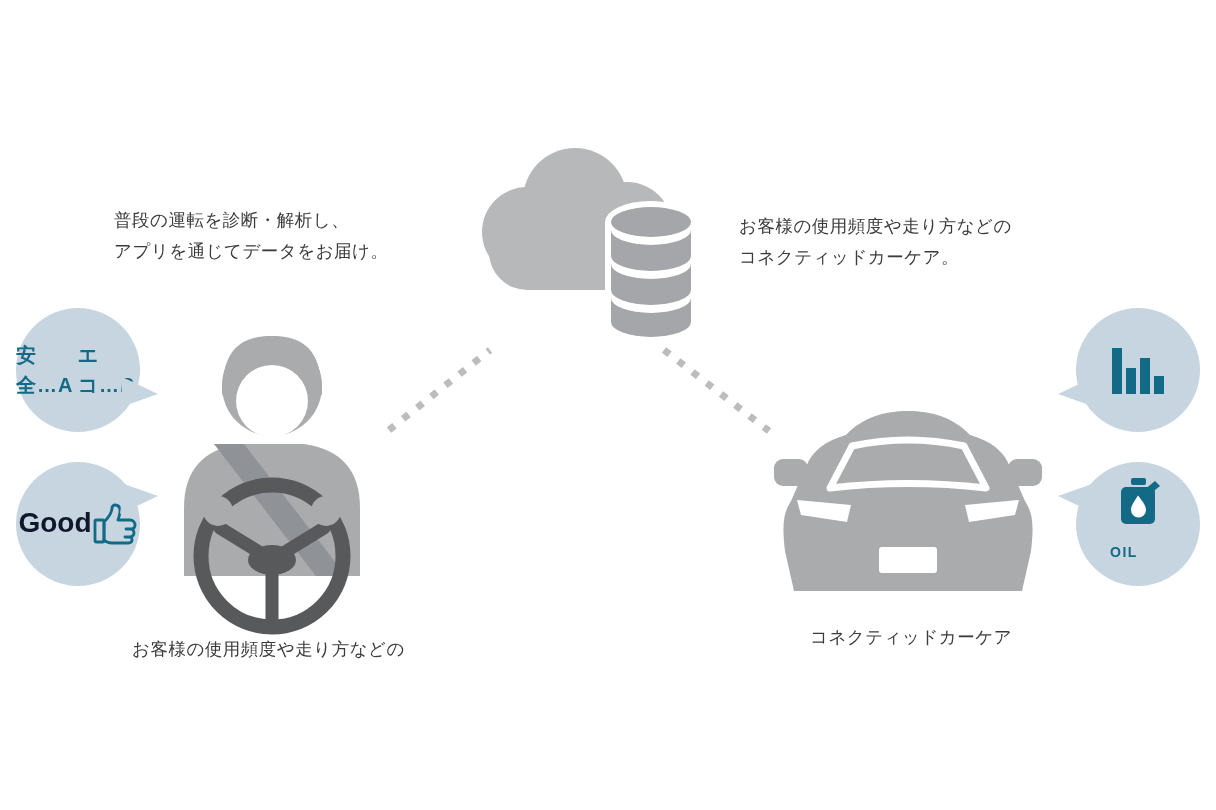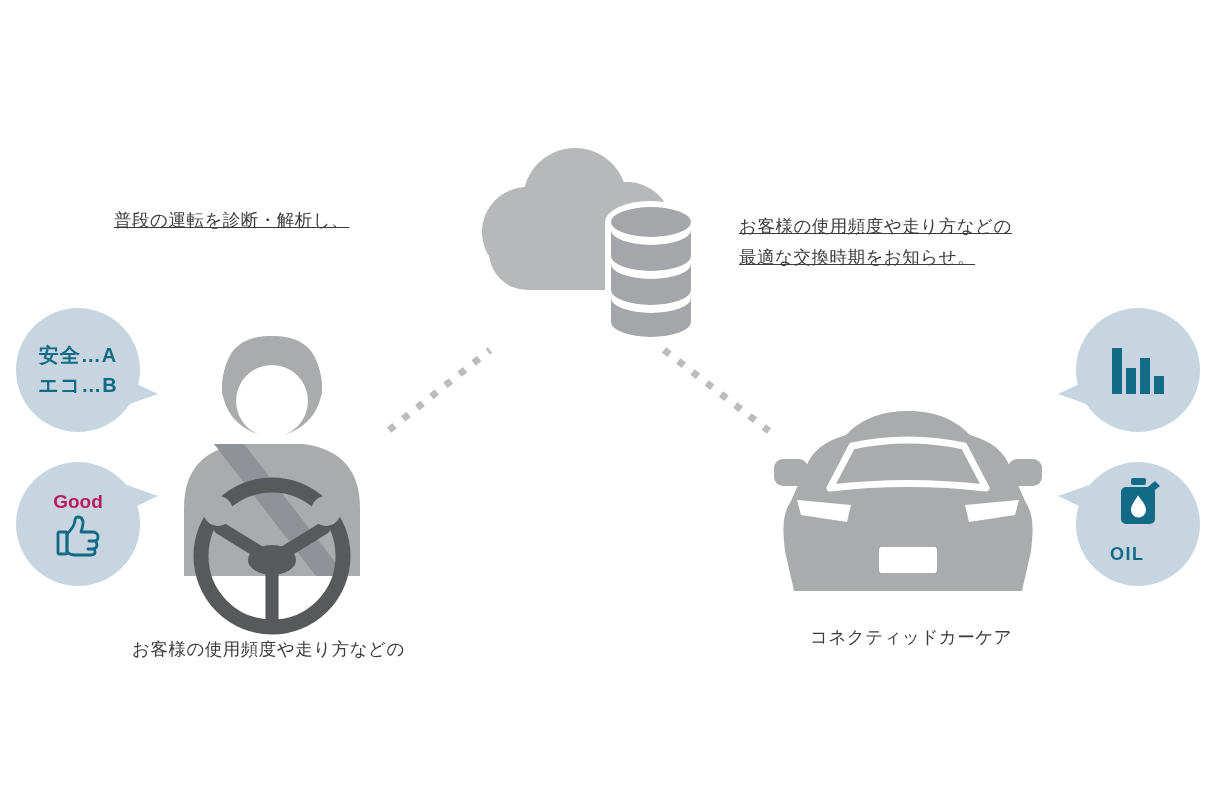--- a/index.html
+++ b/index.html
@@ -5,45 +5,45 @@
   html,body { margin:0; padding:0; background:#fff; }
   .stage {
     position:relative; width:1216px; height:810px; background:#ffffff;
     overflow:hidden;
     font-family:"Liberation Sans","DejaVu Sans",sans-serif;
     color:#3b3b3b;
   }
   .art { position:absolute; left:0; top:0; }
 
   .desc { position:absolute; font-size:17.5px; line-height:1.75; color:#3b3b3b; letter-spacing:0.5px; }
-  .desc span { display:block;text-decoration:underline; }
+  .desc span { display:block; }
   .desc-left  { left:114px; top:205px; }
   .desc-right { left:739px; top:211px; }
 
   .caption { position:absolute; font-size:17.5px; color:#3b3b3b; letter-spacing:0.5px; }
   .caption-left  { left:132px; top:637px; }
   .caption-right { left:810px; top:625px; }
 
   .bubble {
     position:absolute; width:124px; height:124px; border-radius:50%;
-    background:#c6d5df; display:flex; flex-direction:column;
+    background:#c6d5df; display:flex; flex-direction:row;
     align-items:center; justify-content:center;
   }
   .bubble .tail { position:absolute; }
   .bubble-score  { left:16px;   top:308px; }
   .bubble-good   { left:16px;   top:462px; }
   .bubble-chart  { left:1076px; top:308px; }
   .bubble-oil    { left:1076px; top:462px; }
 
   .score-line { font-size:20px; font-weight:bold; color:#136a86; line-height:1.5; letter-spacing:1px; }
-  .good-label { font-size:19px; font-weight:bold; color:#be185d; margin-bottom:2px; }
+  .good-label { font-size:28px; font-weight:bold; color:#0f172a; margin-bottom:2px; }
 
   .oil-wrap { position:relative; width:124px; height:124px; }
   .oil-can  { position:absolute; left:40px; top:16px; }
-  .oil-label{ position:absolute; left:34px; top:82px; font-size:18px; font-weight:bold; color:#136a86; letter-spacing:1.5px; }
+  .oil-label{ position:absolute; left:34px; top:82px; font-size:14px; font-weight:bold; color:#136a86; letter-spacing:1.5px; }
 </style>
 </head>
 <body>
 
 <div class="stage">
 
   <svg class="art" width="1216" height="810" viewBox="0 0 1216 810">
 
     <g fill="#b6b8ba">
       <circle cx="527" cy="232" r="45"></circle>
@@ -86,24 +86,25 @@
       <path fill="#a9abad" d="M794 591 L785 551 C782 526 783 513 791 501 L806 467 C812 451 825 441 846 435 C863 417 885 411 908 411 C931 411 953 417 970 435 C991 441 1004 451 1010 467 L1025 501 C1033 513 1034 526 1031 551 L1022 591 Z"></path>
       <path fill="#a9abad" stroke="#ffffff" stroke-width="7" stroke-linejoin="round" d="M852 446 Q908 434 964 446 L986 488 Q908 479 830 488 Z"></path>
       <polygon points="797,500 851,505 847,522 801,515" fill="#ffffff"></polygon>
       <polygon points="1019,500 965,505 969,522 1015,515" fill="#ffffff"></polygon>
       <rect x="879" y="547" width="58" height="26" rx="3" fill="#ffffff"></rect>
     </g>
   </svg>
 
   <div class="desc desc-left">
     <span>普段の運転を診断・解析し、</span>
+    <span>アプリを通じてデータをお届け。</span>
   </div>
   <div class="desc desc-right">
     <span>お客様の使用頻度や走り方などの</span>
-    <span>最適な交換時期をお知らせ。</span>
+    <span>コネクティッドカーケア。</span>
   </div>
 
   <div class="bubble bubble-score">
     <svg class="tail" style="left:104px; top:68px;" width="40" height="32">
       <polygon points="0,0 38,18 4,30" fill="#c6d5df"></polygon>
     </svg>
     <div class="score-line">安全…A</div>
     <div class="score-line">エコ…B</div>
   </div>
 

